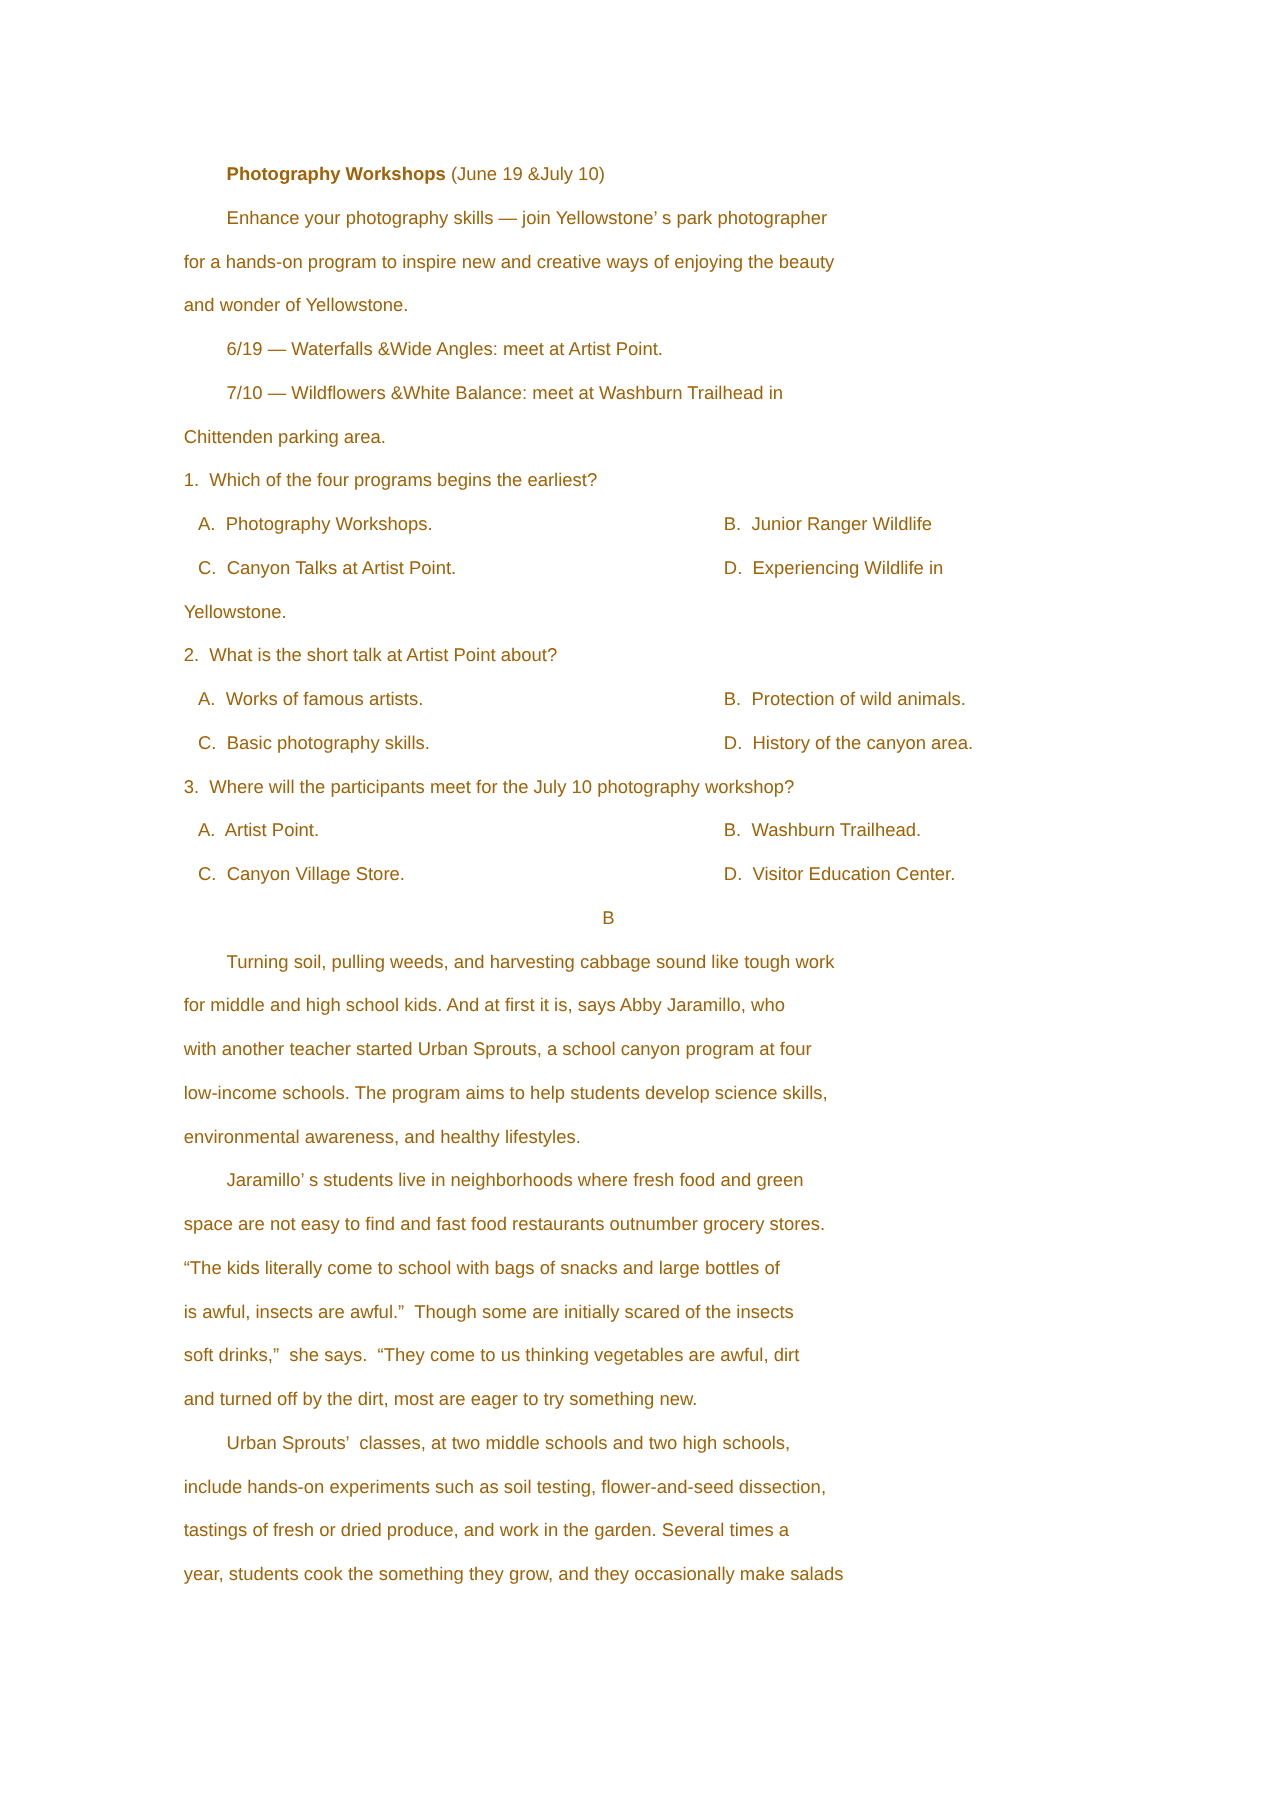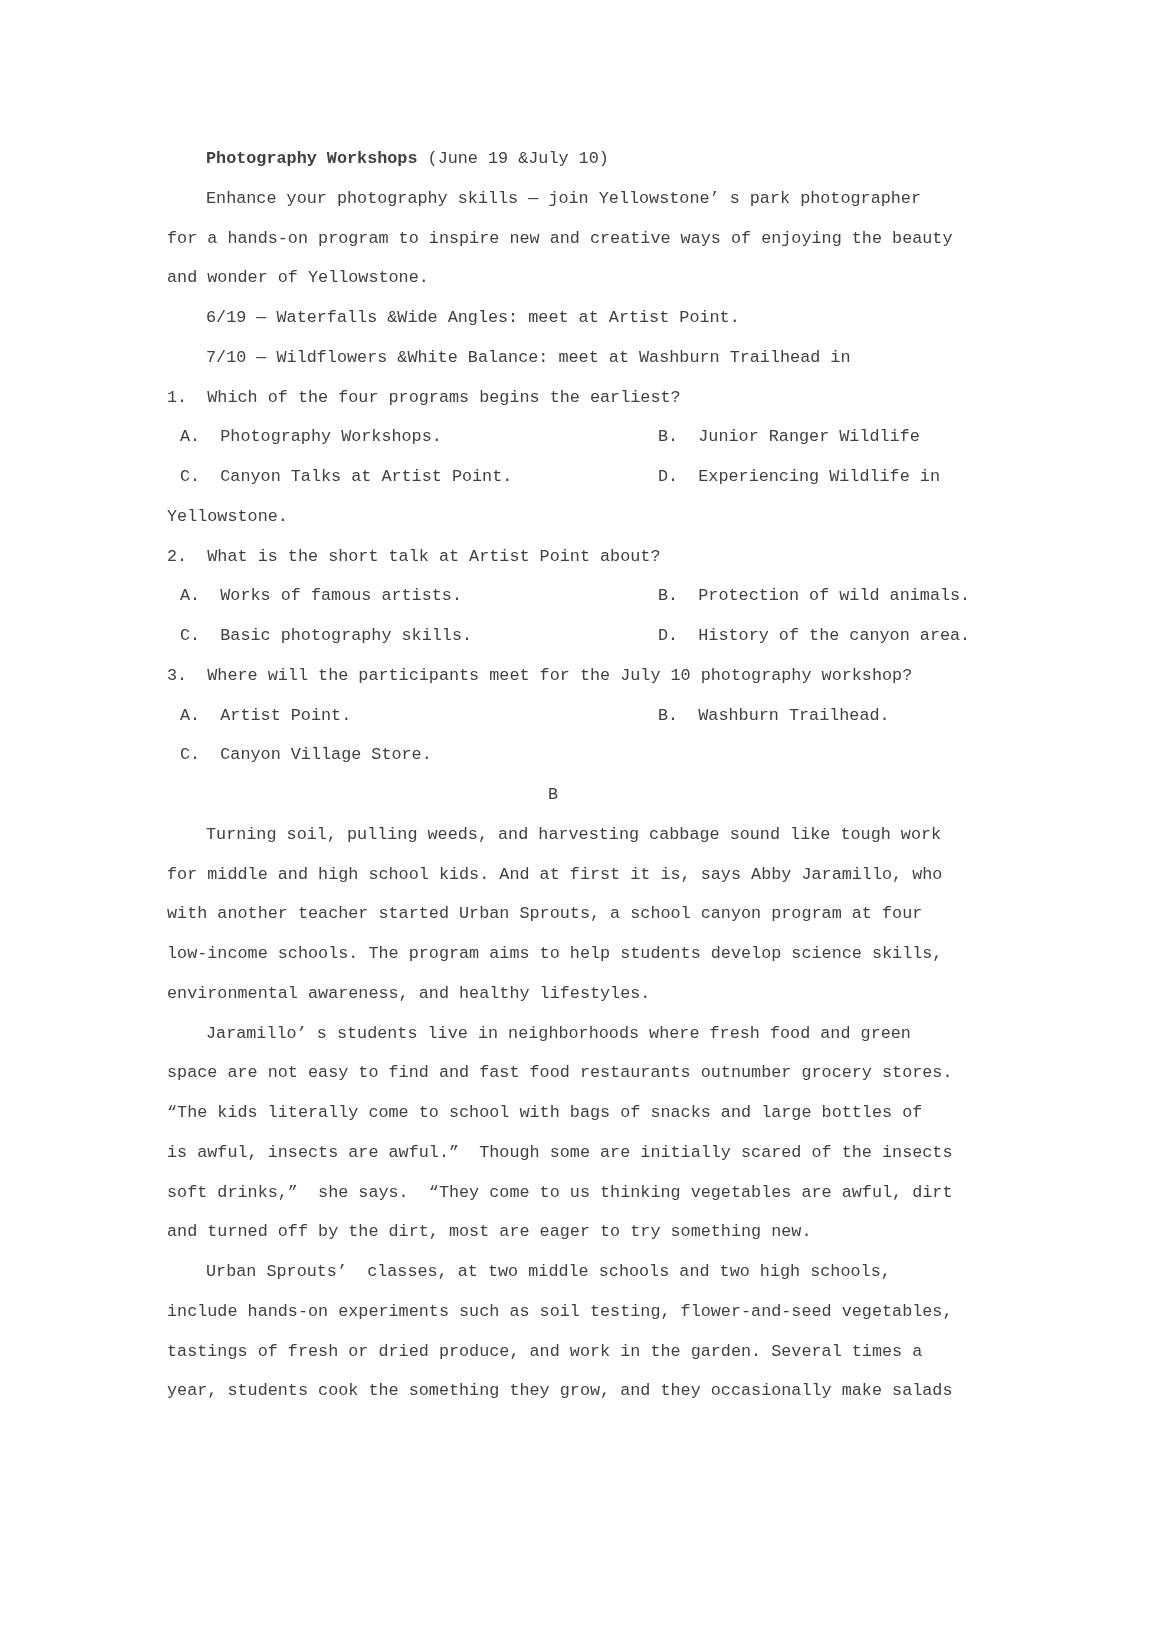--- a/index.html
+++ b/index.html
@@ -10,23 +10,23 @@
     height:1638px;
     background:#ffffff;
     overflow:hidden;
     color:#000;
   }
   .content{
     position:absolute;
     left:167px;
     top:139px;
     width:800px;
-    font-family:Liberation Mono, monospace;
+    font-family:Liberation Sans, sans-serif;
     font-size:16.8px;
-    color:#404040;
+    color:#a16207;
   }
   .line{
     height:39.75px;
     line-height:39.75px;
     white-space:pre;
   }
   .indent{padding-left:39px;}
   .center{text-align:center;padding-right:28px;}
   .options{position:relative;margin-left:13px;}
   .opt-right{position:absolute;left:478px;top:0;}
@@ -36,40 +36,41 @@
 <body>
 
 <div class="page">
   <div class="content" id="doc">
       <div class="line indent"><span class="bold">Photography Workshops</span> <span>(June 19 &amp;July 10)</span></div>
       <div class="line indent">Enhance your photography skills — join Yellowstone’ s park photographer</div>
       <div class="line">for a hands-on program to inspire new and creative ways of enjoying the beauty</div>
       <div class="line">and wonder of Yellowstone.</div>
       <div class="line indent">6/19 — Waterfalls &amp;Wide Angles: meet at Artist Point.</div>
       <div class="line indent">7/10 — Wildflowers &amp;White Balance: meet at Washburn Trailhead in</div>
+      <div class="line">Chittenden parking area.</div>
       <div class="line">1.  Which of the four programs begins the earliest?</div>
       <div class="line options"><span>A.  Photography Workshops.</span><span class="opt-right">B.  Junior Ranger Wildlife</span></div>
       <div class="line options"><span>C.  Canyon Talks at Artist Point.</span><span class="opt-right">D.  Experiencing Wildlife in</span></div>
       <div class="line">Yellowstone.</div>
       <div class="line">2.  What is the short talk at Artist Point about?</div>
       <div class="line options"><span>A.  Works of famous artists.</span><span class="opt-right">B.  Protection of wild animals.</span></div>
       <div class="line options"><span>C.  Basic photography skills.</span><span class="opt-right">D.  History of the canyon area.</span></div>
       <div class="line">3.  Where will the participants meet for the July 10 photography workshop?</div>
       <div class="line options"><span>A.  Artist Point.</span><span class="opt-right">B.  Washburn Trailhead.</span></div>
-      <div class="line options"><span>C.  Canyon Village Store.</span></div>
+      <div class="line options"><span>C.  Canyon Village Store.</span><span class="opt-right">D.  Visitor Education Center.</span></div>
       <div class="line center">B</div>
       <div class="line indent">Turning soil, pulling weeds, and harvesting cabbage sound like tough work</div>
       <div class="line">for middle and high school kids. And at first it is, says Abby Jaramillo, who</div>
       <div class="line">with another teacher started Urban Sprouts, a school canyon program at four</div>
       <div class="line">low-income schools. The program aims to help students develop science skills,</div>
       <div class="line">environmental awareness, and healthy lifestyles.</div>
       <div class="line indent">Jaramillo’ s students live in neighborhoods where fresh food and green</div>
       <div class="line">space are not easy to find and fast food restaurants outnumber grocery stores.</div>
       <div class="line">“The kids literally come to school with bags of snacks and large bottles of</div>
       <div class="line">is awful, insects are awful.”  Though some are initially scared of the insects</div>
       <div class="line">soft drinks,”  she says.  “They come to us thinking vegetables are awful, dirt</div>
       <div class="line">and turned off by the dirt, most are eager to try something new.</div>
       <div class="line indent">Urban Sprouts’  classes, at two middle schools and two high schools,</div>
-      <div class="line">include hands-on experiments such as soil testing, flower-and-seed vegetables,</div>
+      <div class="line">include hands-on experiments such as soil testing, flower-and-seed dissection,</div>
       <div class="line">tastings of fresh or dried produce, and work in the garden. Several times a</div>
       <div class="line">year, students cook the something they grow, and they occasionally make salads</div>
     </div>
 </div>
 
 </body></html>

